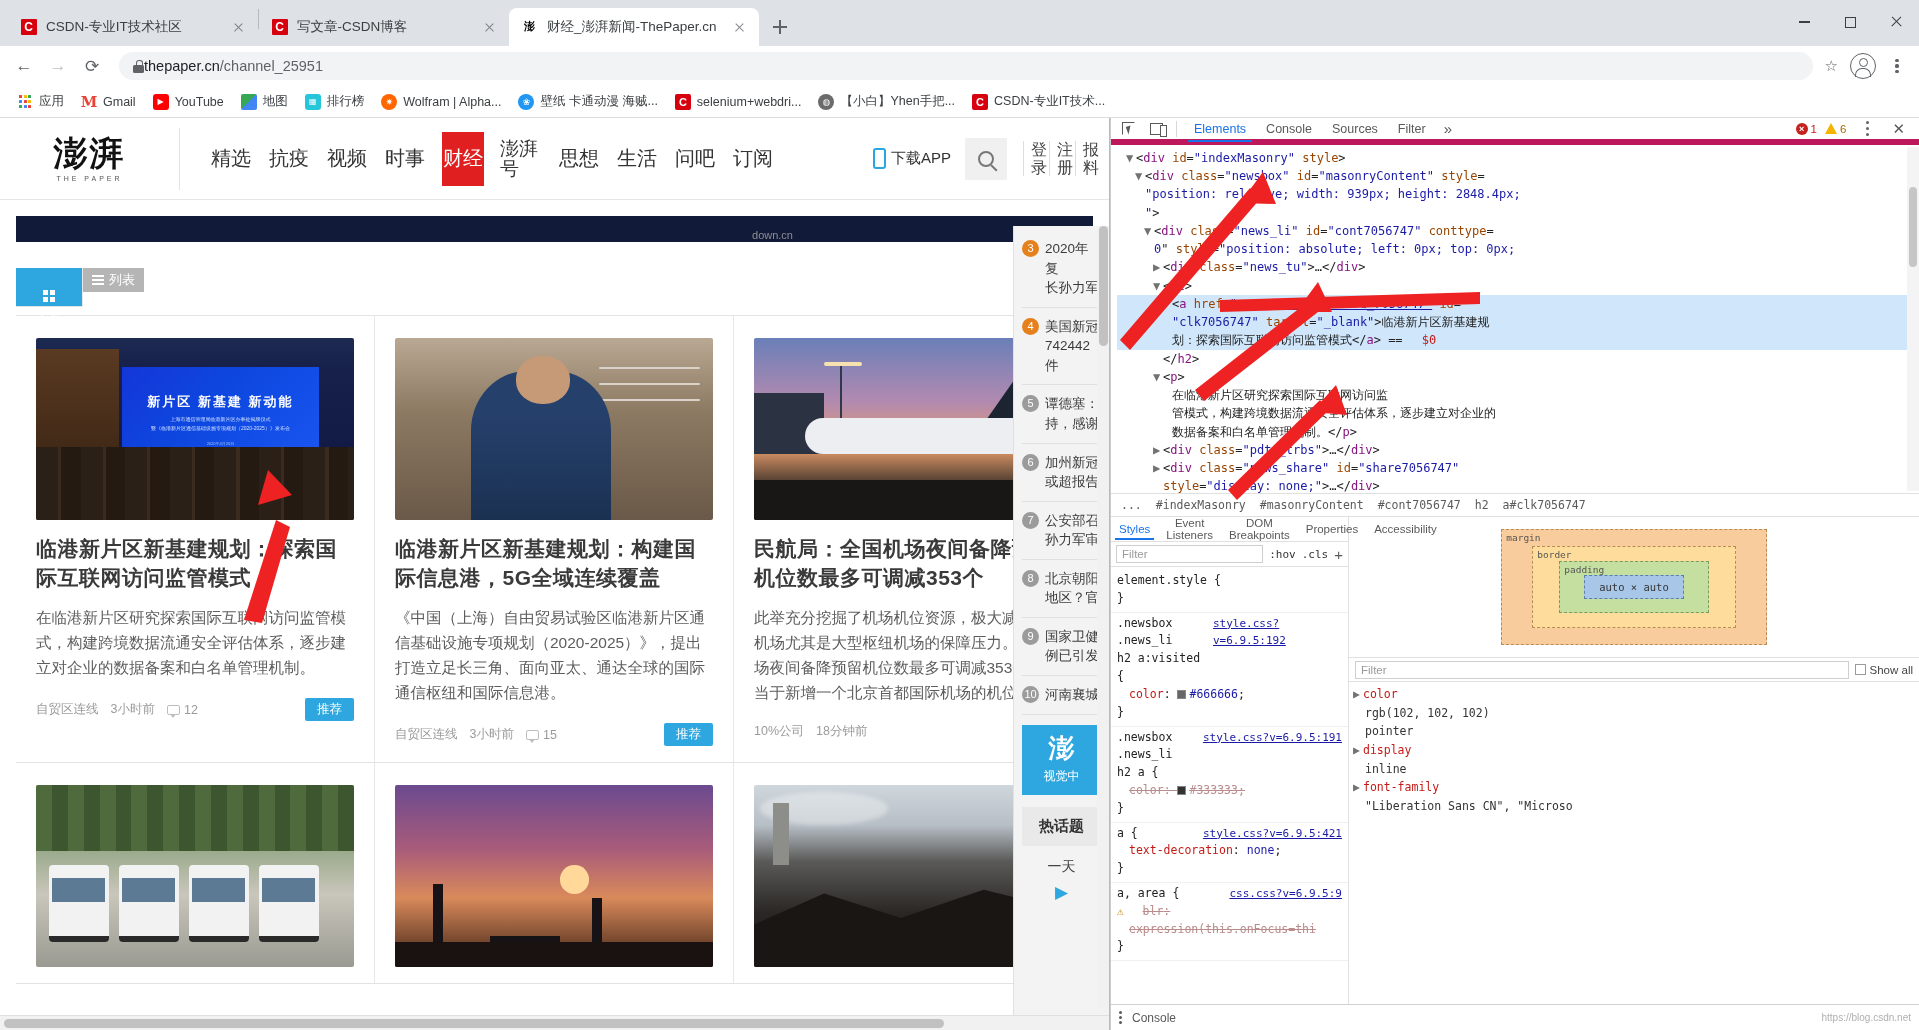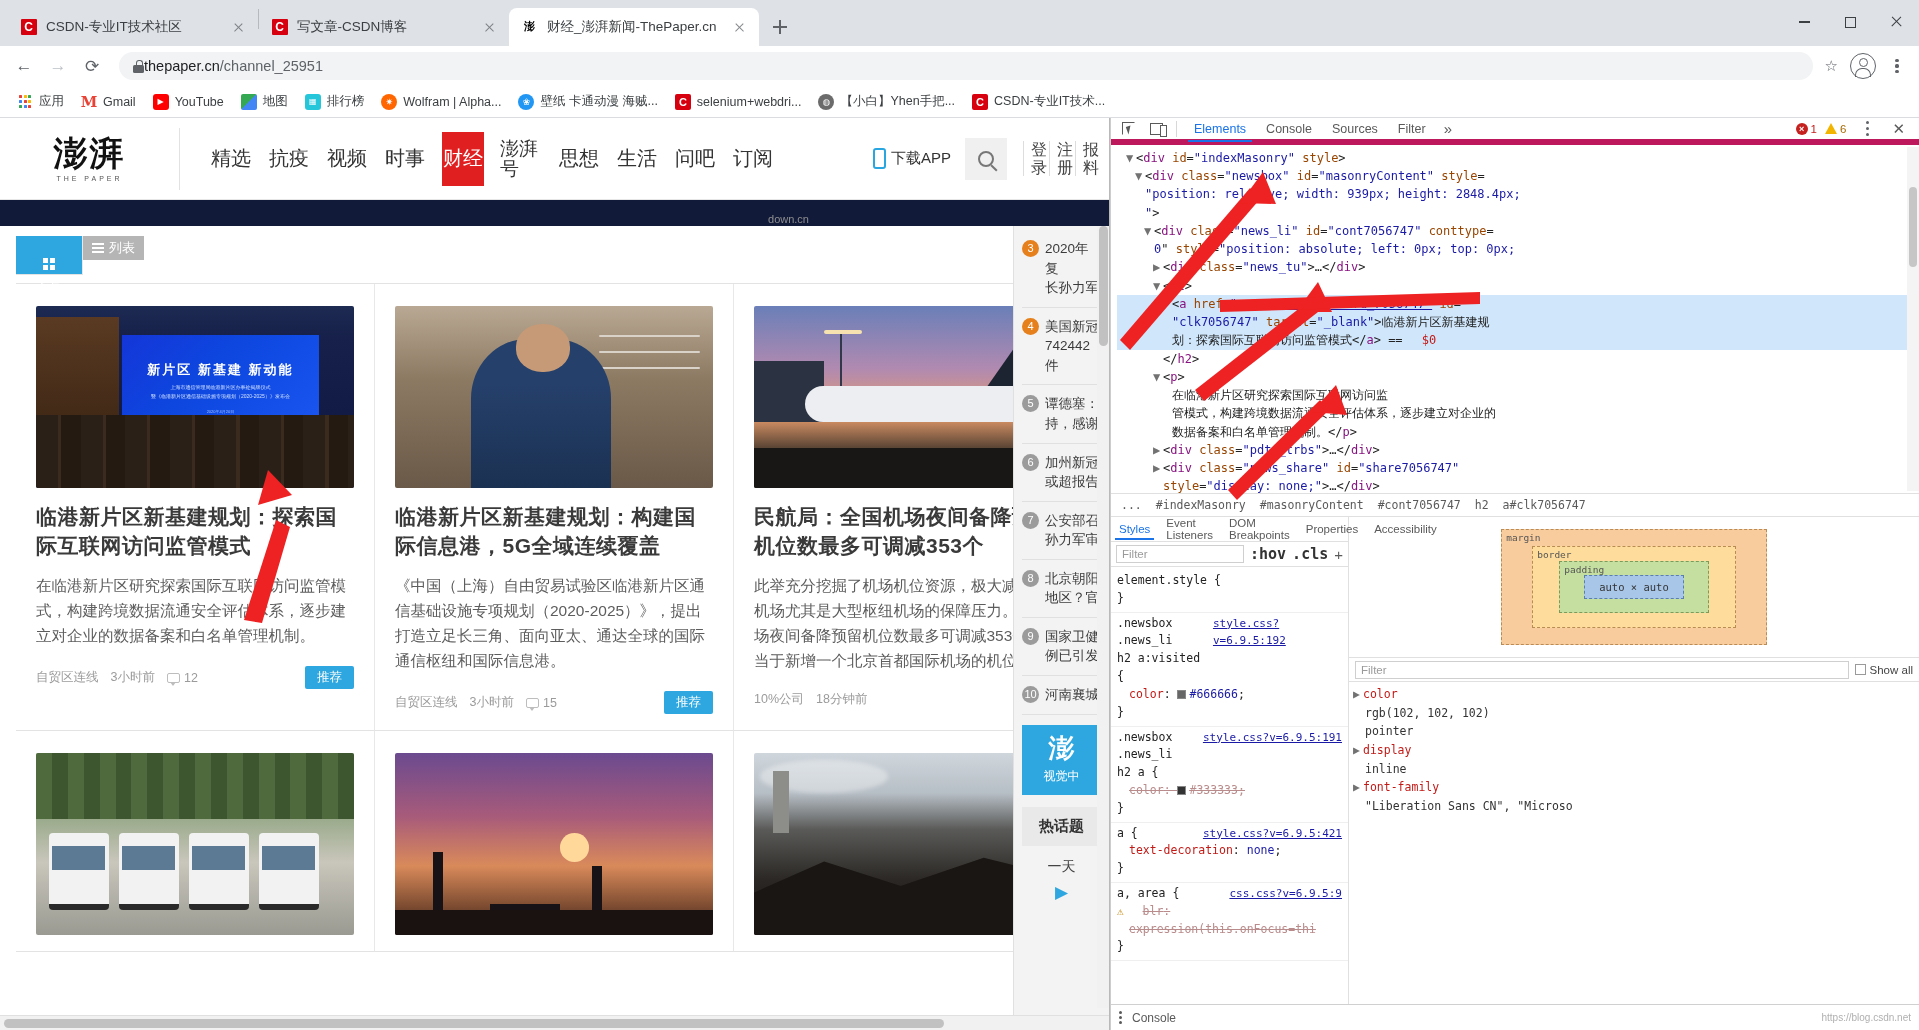--- a/index.html
+++ b/index.html
@@ -120,21 +120,21 @@
                align-items:center; justify-content:center; margin-right:16px; }
   .searchbtn .mag { width:16px;height:16px;border:2px solid #777;border-radius:50%;
                     position:relative; }
   .searchbtn .mag::after{content:"";position:absolute;right:-6px;bottom:-4px;
     width:8px;height:2px;background:#777;transform:rotate(45deg);}
   .hdlink { width:26px; font-size:16px; color:#444; line-height:1.1; text-align:center;
             padding:0 7px; border-left:1px solid #ddd; }
   .hdlink:first-of-type{border-left:none;}
 
   
-  .bannerstrip { height:26px; background:#121a3a; position:relative; margin:0; }
+  .bannerstrip { height:26px; background:#121a3a; position:relative; margin:16px; }
   .bannerstrip .wm { position:absolute; right:300px; bottom:1px; color:#8e8e8e;
                      font-size:11px; }
 
   
   .viewtoggle { display:flex; gap:0; padding:10px 16px 8px 16px; background:#fff; }
   .vt { height:24px; display:flex; align-items:center; gap:5px; padding:0 9px;
         font-size:13px; color:#fff; }
   .vt.card { background:#2ea7e0; }
   .vt.list { background:#b5b5b5; }
   .vt .ic { display:grid; grid-template-columns:repeat(2,5px);
@@ -308,31 +308,31 @@
   
   .dt-crumbs { height:24px; border-top:1px solid #e0e0e0; border-bottom:1px solid #e0e0e0;
                display:flex; align-items:center; gap:14px; padding:0 10px;
                font-size:11.5px; color:#5a5a5a;
                font-family:"DejaVu Sans Mono","Liberation Mono",monospace; }
 
   
   .dt-lower { flex:1; display:flex; overflow:hidden; }
   .dt-stylecol { width:238px; border-right:1px solid #e0e0e0; display:flex;
                  flex-direction:column; }
-  .dt-subtabs { height:25px; display:flex; align-items:center; border-bottom:1px solid #e0e0e0; }
+  .dt-subtabs { height:25px; display:flex; align-items:center; border-bottom:1px solid #e0e0e0;text-align:center; }
   .dt-subtab { font-size:11.5px; color:#5a5a5a; padding:4px 8px; position:relative; }
   .dt-subtab.sel { color:#1a73e8; }
   .dt-subtab.sel::after{content:"";position:absolute;left:4px;right:4px;bottom:-1px;
     height:2px;background:#1a73e8;}
   .dt-filterrow { height:25px; display:flex; align-items:center; gap:6px;
                   padding:0 5px; border-bottom:1px solid #e0e0e0; }
   .dt-filter { flex:1; height:18px; border:1px solid #cfcfcf; background:#fff;
                font-size:11.5px; color:#9a9a9a; padding:0 5px; line-height:17px; }
-  .dt-hov { font-size:15px; color:#333;
-            font-family:"DejaVu Sans Mono","Liberation Mono",monospace;font-weight:bold; }
+  .dt-hov { font-size:11px; color:#333;
+            font-family:"DejaVu Sans Mono","Liberation Mono",monospace; }
   .dt-plus { font-size:15px; color:#5a5a5a; }
   .rules { flex:1; overflow:hidden; padding:3px 0 0 0;
            font-family:"DejaVu Sans Mono","Liberation Mono",monospace;
            font-size:11.5px; line-height:1.55; color:#222; }
   .rule { padding:2px 6px 4px 6px; border-bottom:1px solid #efefef; position:relative; }
   .rulehead { display:flex; justify-content:space-between; gap:6px; }
   .sel-s { color:#222; } .src { color:#1a1aa6; text-decoration:underline; font-size:11px; }
   .prop { color:#c41a16; padding-left:12px; }
   .pval { color:#1a1aa6; }
   .strike { text-decoration:line-through; color:#b98b8b; }

